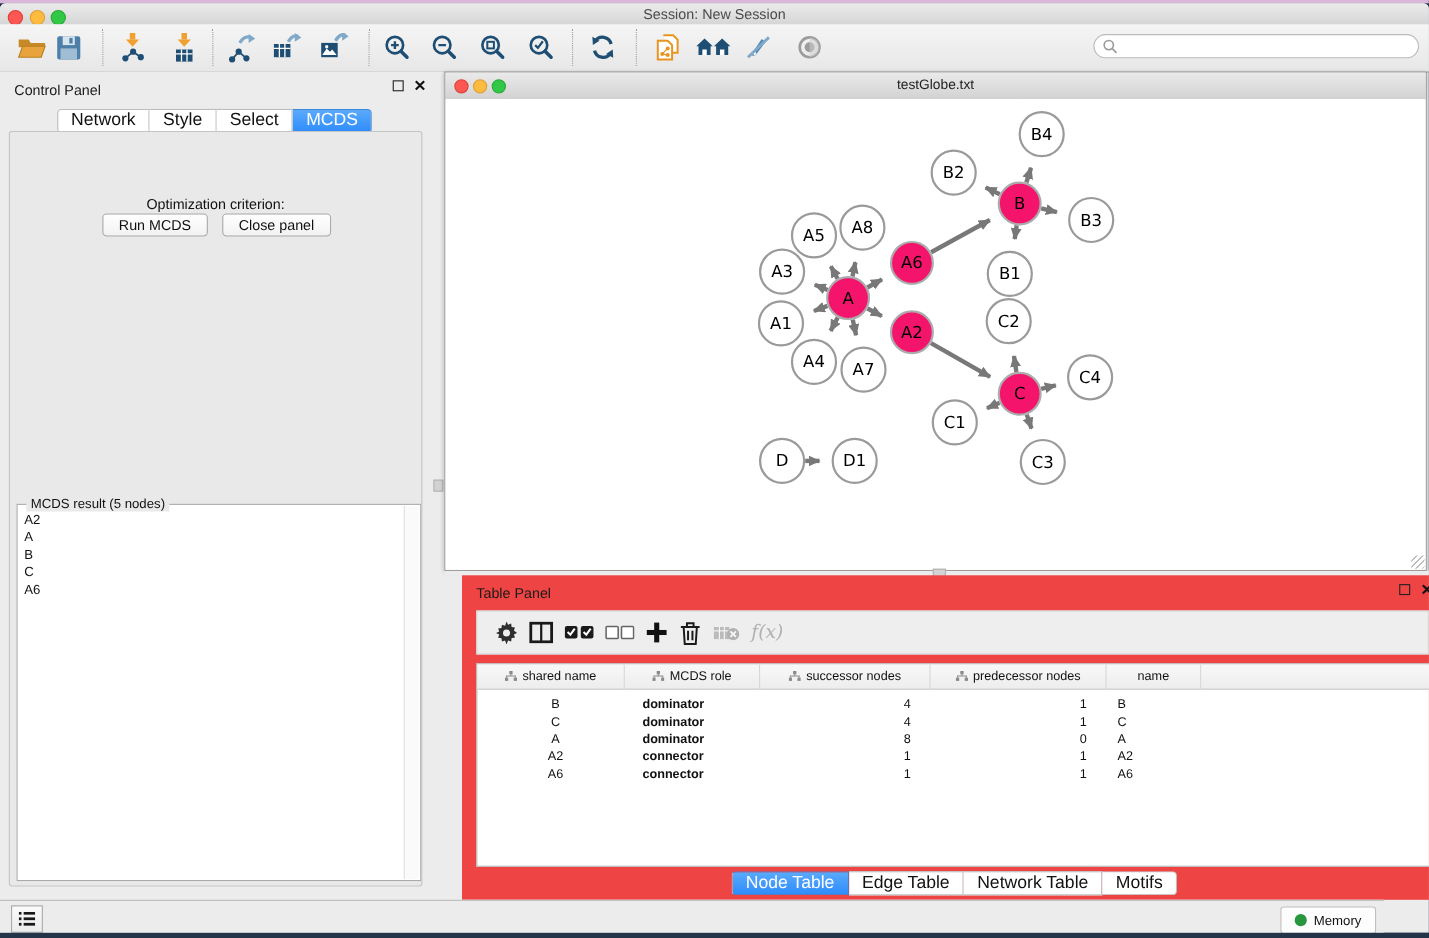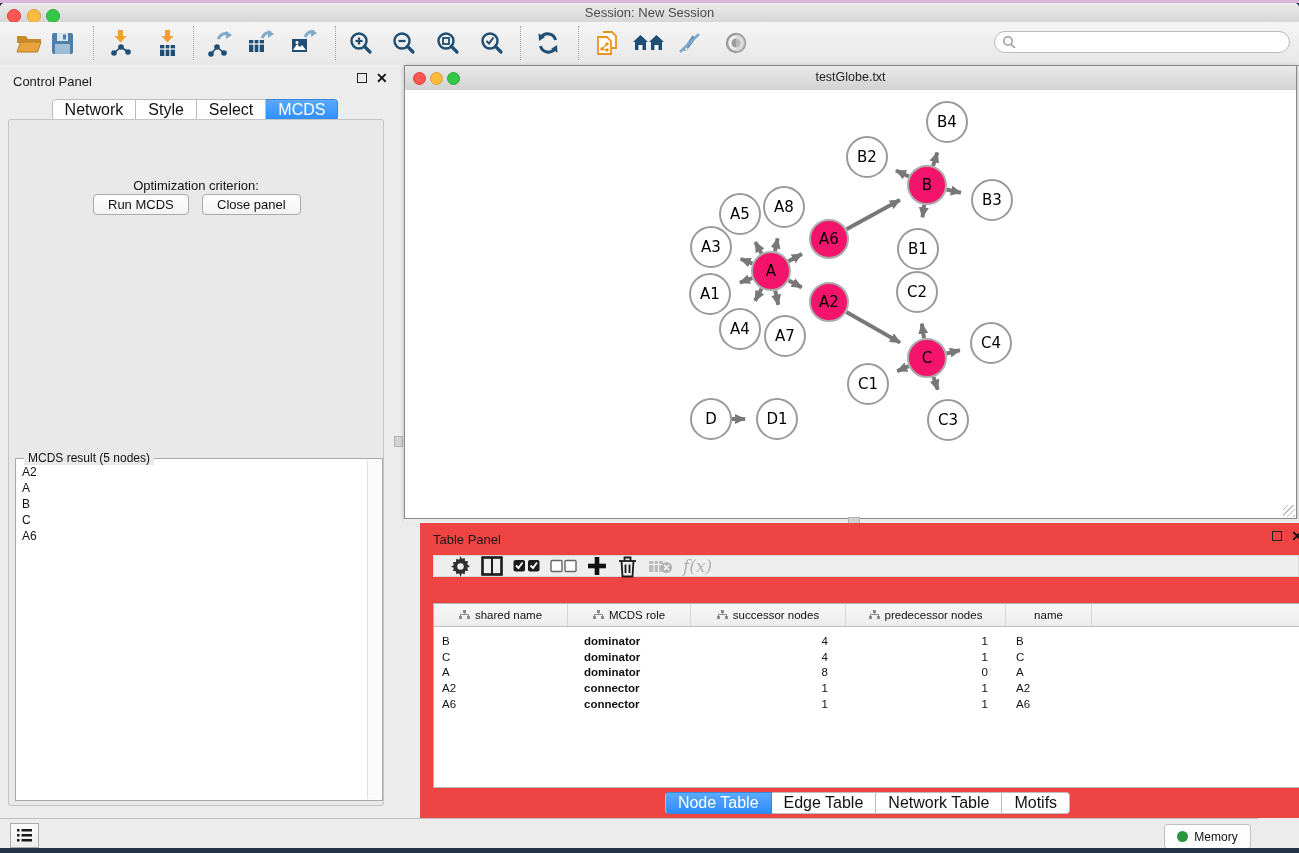--- a/index.html
+++ b/index.html
@@ -73,32 +73,32 @@
   .ntl{position:absolute;top:6px;width:11px;height:11px;border-radius:50%;}
   .ntl.red{left:8px;background:#fc5753;border:1px solid #df3e38;}
   .ntl.yellow{left:25px;background:#fdbc40;border:1px solid #de9f34;}
   .ntl.green{left:42px;background:#33c748;border:1px solid #27aa35;}
   #net-title{position:absolute;left:0;right:0;top:4px;text-align:center;font-size:12.5px;color:#222;}
   #net-canvas{position:absolute;left:0;top:24px;right:0;bottom:0;background:#fff;}
   #resize-grip{position:absolute;right:1px;bottom:1px;width:12px;height:12px;
      background:repeating-linear-gradient(135deg,transparent 0 3px,#bdbdbd 3px 4px);}
   
   #table-panel{left:420px;top:520px;width:895px;height:295px;background:#ef4444;}
-  #tp-toolbar{position:absolute;left:13px;top:32px;width:866px;height:22px;background:#eeeeee;
+  #tp-toolbar{position:absolute;left:13px;top:32px;width:866px;height:40px;background:#eeeeee;
               border:1px solid #d8d8d8;display:flex;align-items:center;gap:10px;padding-left:16px;box-sizing:border-box;}
   .tp-btn{border:none;background:transparent;padding:0;display:flex;align-items:center;justify-content:center;height:30px;}
   .fx{font-family:"DejaVu Serif",serif;font-style:italic;font-size:17px;color:#b0b0b0;}
   #table{position:absolute;left:13px;top:80px;width:873px;height:185px;background:#fff;border:1px solid #b5b5b5;
          box-sizing:border-box;overflow:hidden;}
   #table-header-row{display:flex;height:22px;background:linear-gradient(#f8f8f8,#ededed);border-bottom:1px solid #c2c2c2;}
   .th{display:flex;align-items:center;justify-content:center;gap:5px;font-size:11.5px;color:#111;
       border-right:1px solid #d8d8d8;box-sizing:border-box;overflow:hidden;}
   .tr{display:flex;height:15.8px;align-items:center;}
   .td{font-size:11.5px;color:#111;box-sizing:border-box;white-space:nowrap;overflow:hidden;}
-  .c0{width:134px;padding-left:8px;}
+  .c0{width:134px;padding-left:8px;text-align:center;}
   .c1{width:123px;}
   .c2{width:155px;}
   .c3{width:160px;}
   .c4{width:86px;}
   .td.c0{padding-left:8px;}
   .td.c1{padding-left:16px;font-weight:bold;}
   .td.c2{text-align:right;padding-right:18px;}
   .td.c3{text-align:right;padding-right:18px;}
   .td.c4{padding-left:10px;}
   .th.c0{padding-left:0;}

